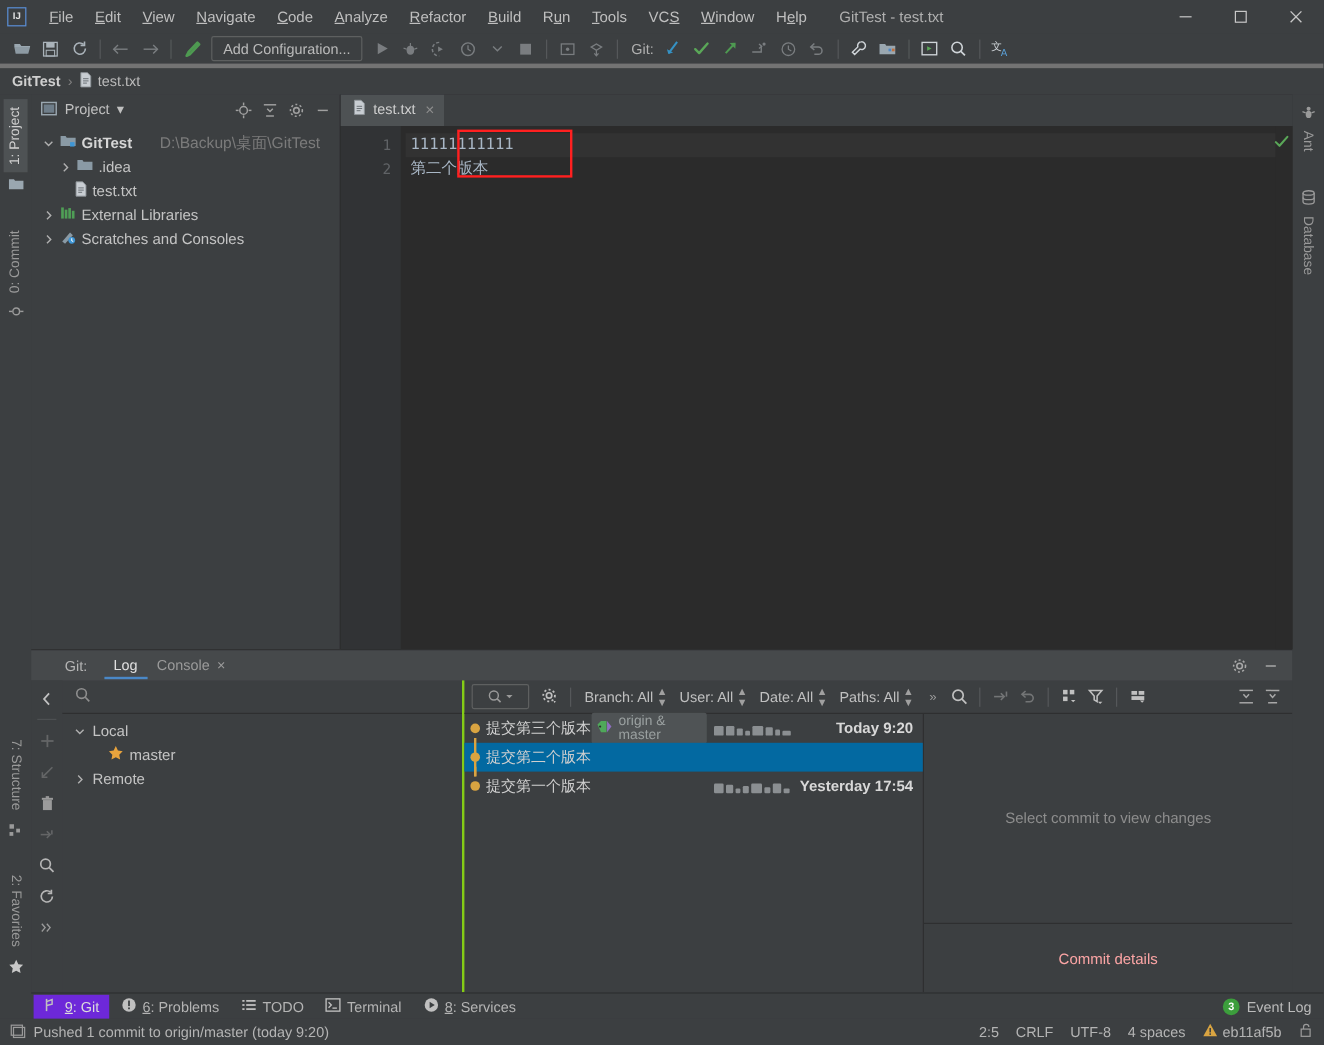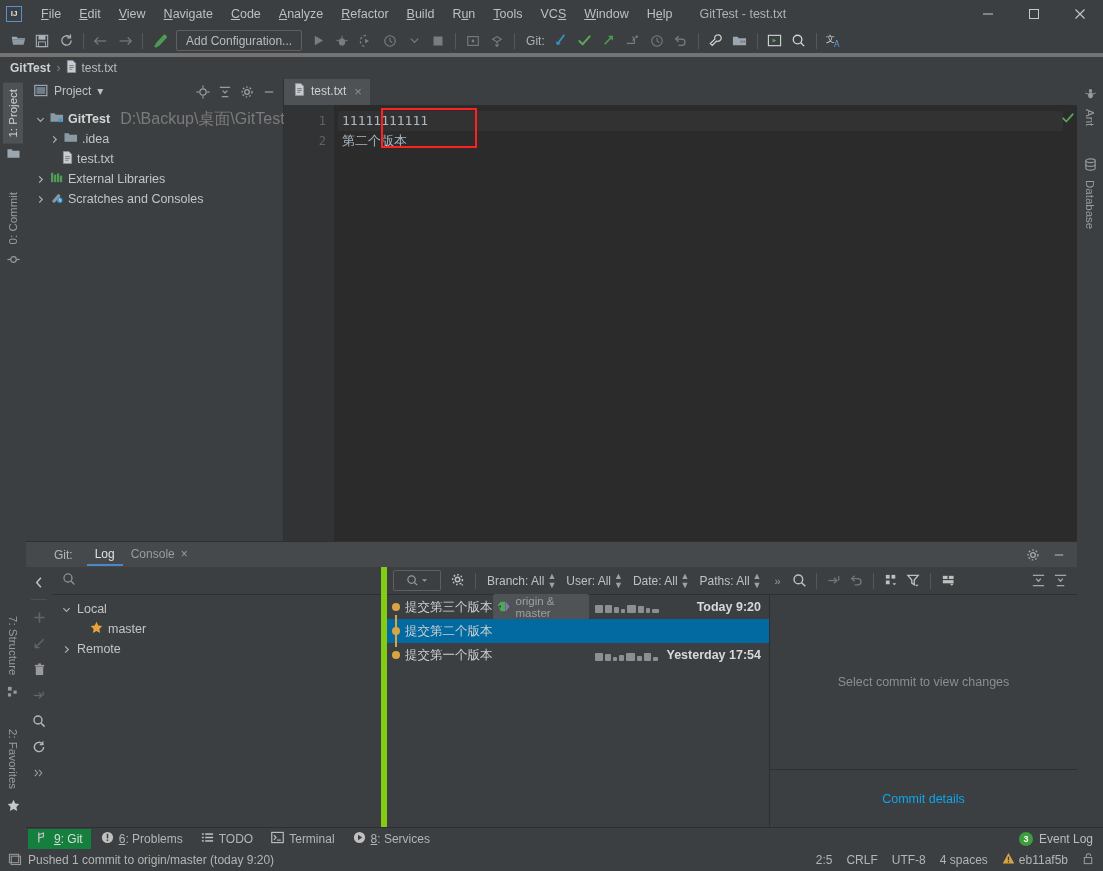--- a/index.html
+++ b/index.html
@@ -85,21 +85,21 @@
     flex: 0 0 26px;
   }
   .pp-title { font-size:12px; color:#c0c0c0; display:flex; align-items:flex-start; gap:6px; }
   .pp-actions { margin-left:auto; display:flex; align-items:center; gap:2px; }
   .pp-act { width:20px; height:20px; display:flex; align-items:center; justify-content:center; color:#a0a0a0; }
   .tree { padding-top: 4px; font-size: 12.5px; }
   .tnode { display:flex; align-items:center; height:20px; padding-left: 8px; gap:4px; white-space:nowrap; }
   .arrow { width:12px; height:12px; display:flex; align-items:center; justify-content:center; color:#9a9a9a; flex:0 0 12px; }
   .tnode .lbl { color:#c4c4c4; }
   .tnode .lbl.bold { font-weight: bold; color:#d6d6d6; }
-  .tnode .path { color:#7b7b7b; font-size:16px; margin-left:6px; }
+  .tnode .path { color:#7b7b7b; font-size:13px; margin-left:19px; }
   .indent1 { padding-left: 22px; }
   .indent2 { padding-left: 36px; }
 
   
   .editor-col { flex: 1 1 auto; display:flex; flex-direction:column; min-width:0; background:#2b2b2b; }
   .tabbar { height: 26px; background:#3c3f41; display:flex; align-items:flex-end; flex:0 0 26px; }
   .etab {
     height: 26px; display:flex; align-items:center; gap:6px; padding: 0 8px 0 10px;
     background:#4e5254; font-size:12px; color:#cfcfcf; border-bottom: 2px solid transparent;
   }
@@ -140,21 +140,21 @@
   .gh-act { width:20px;height:20px;display:flex;align-items:center;justify-content:center;color:#a8a8a8; }
 
   .git-body { flex:1 1 auto; display:flex; min-height:0; }
   .git-sidebar-icons {
     width: 26px; flex:0 0 26px; background:#3c3f41; display:flex; flex-direction:column;
     align-items:center; padding-top: 4px; gap: 4px;
   }
   .gs-icon { width:22px; height:22px; display:flex; align-items:center; justify-content:center; color:#9b9b9b; }
   .gs-divider { width:16px; height:1px; background:#4d5052; margin:2px 0; }
 
-  .branches { width: 335px; flex:0 0 335px; display:flex; flex-direction:column; border-right:6px solid #84cc16; }
+  .branches { width: 335px; flex:0 0 335px; display:flex; flex-direction:column; border-right:2px solid #84cc16; }
   .branch-search {
     height: 28px; flex:0 0 28px; display:flex; align-items:center; gap:8px; padding-left:10px;
     border-bottom: 1px solid #2e2f30; color:#8f8f8f;
   }
   .branch-list { flex:1 1 auto; padding-top: 4px; font-size: 12.5px; }
   .bnode { height:20px; display:flex; align-items:center; gap:5px; padding-left:8px; color:#c4c4c4; }
   .bnode.sub { padding-left: 38px; }
 
   .commits { flex:1 1 auto; display:flex; flex-direction:column; min-width:0;justify-content:space-between; }
   .commit-toolbar {
@@ -186,29 +186,29 @@
     color:#9aa0a0; font-size:11.5px;
   }
   .tag-chip-wrap { position:relative; display:flex; align-items:center; padding: 0 3px; }
   .tag-chip-wrap.boxed { border: 2px solid #ff2020; }
   .author { display:flex; gap:2px; align-items:flex-end; height: 11px; width:64px; }
   .author i { display:block; background:#8b8f92; border-radius:1px; }
   .ctime { color:#d8d8d8; font-weight:bold; font-size:12.5px; white-space:nowrap; min-width: 96px; text-align:right; }
 
   .details-pane { width: 308px; flex:0 0 308px; border-left:1px solid #2e2f30; display:flex; flex-direction:column; background:#3c3f41; }
   .dp-top { flex:1 1 auto; display:flex; align-items:center; justify-content:center; color:#8d8d8d; font-size:12.5px; }
-  .dp-bottom { height: 58px; flex:0 0 58px; border-top:1px solid #2e2f30; display:flex; align-items:center; justify-content:center; color:#0ea5e9; font-size:12.5px; }
+  .dp-bottom { height: 58px; flex:0 0 58px; border-top:1px solid #2e2f30; display:flex; align-items:center; justify-content:center; color:#fca5a5; font-size:12.5px; }
 
   
   .toolwin-bar {
     height: 22px; flex:0 0 22px; background:#3c3f41; display:flex; align-items:center;
     padding-left: 28px; gap: 2px; border-top:1px solid #2e2f30;
   }
   .tw-btn { display:flex; align-items:center; gap:5px; font-size:12px; color:#b4b4b4; padding: 2px 8px; }
-  .tw-btn.active { background:#15803d; color:#dcdcdc; }
+  .tw-btn.active { background:#6d28d9; color:#dcdcdc; }
   .tw-btn u { text-decoration: underline; }
   .tw-right { margin-left:auto; display:flex; align-items:center; gap:6px; padding-right:10px; }
   .badge {
     width:14px;height:14px;border-radius:50%;background:#3c9e3c;color:#fff;font-size:9px;
     display:flex;align-items:center;justify-content:center; font-weight:bold;
   }
 
   .statusbar {
     height: 22px; flex:0 0 22px; background:#3c3f41; display:flex; align-items:center;
     padding: 0 8px; gap:6px; font-size:12px; color:#b4b4b4;

